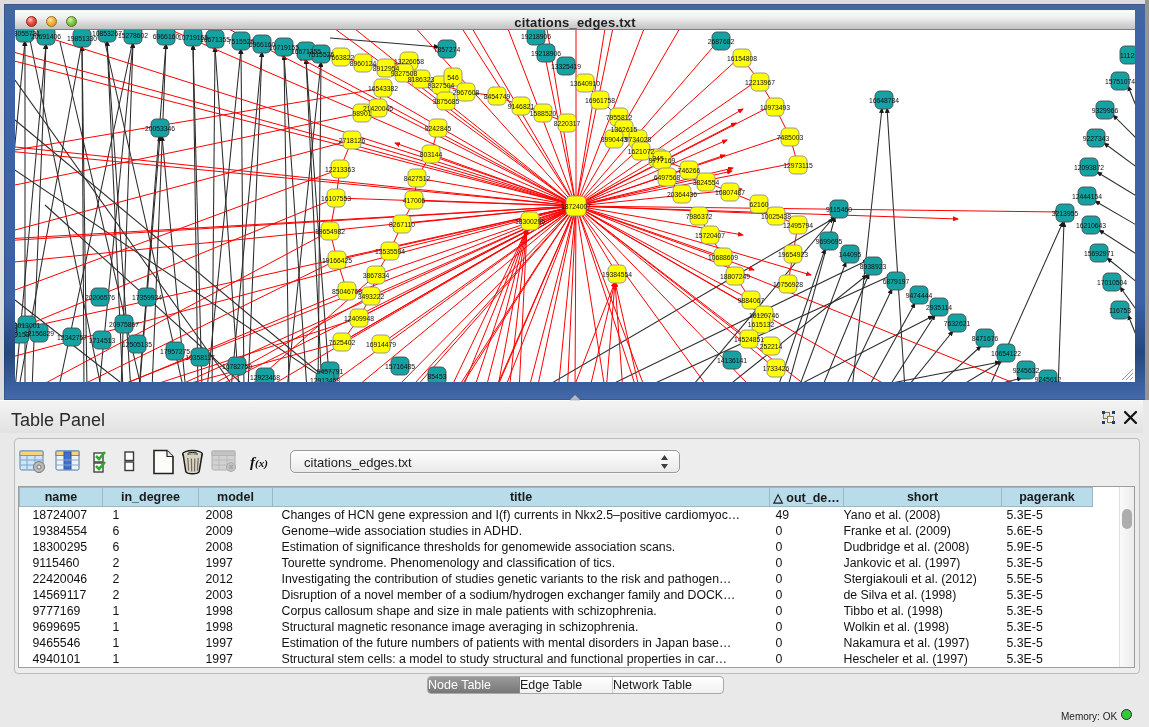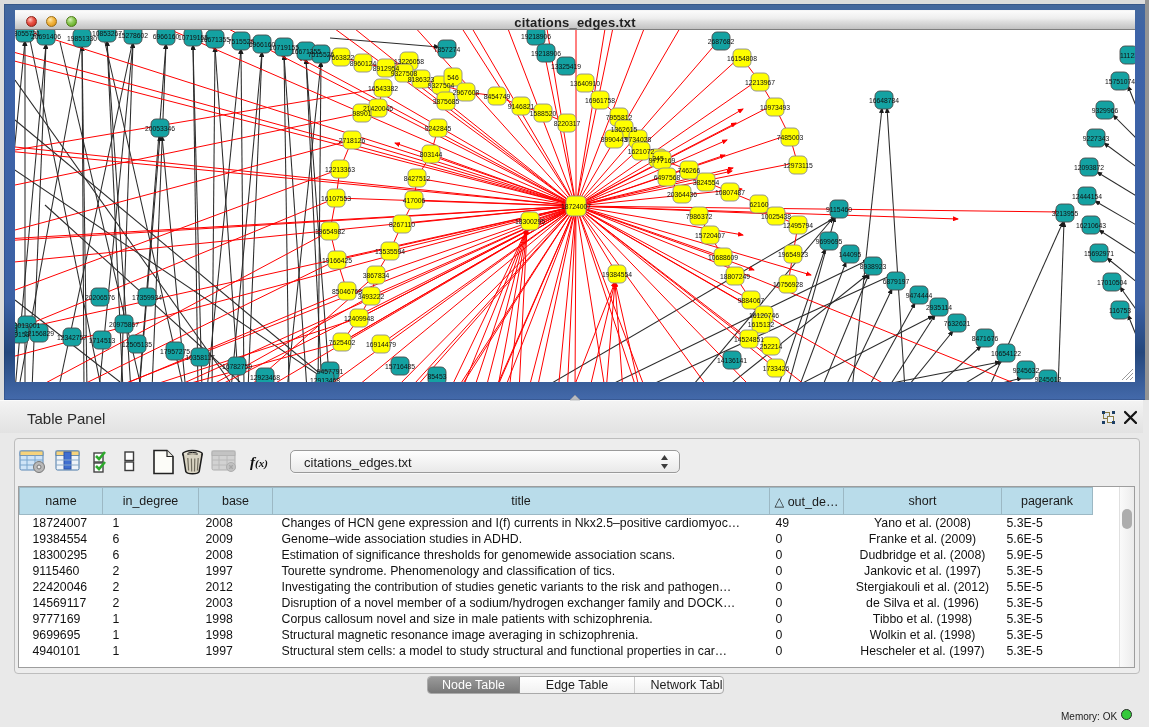--- a/index.html
+++ b/index.html
@@ -9,43 +9,43 @@
 #titlebar .tl{position:absolute;width:11px;height:11px;border-radius:50%;}
 #title{position:absolute;left:0;top:4px;width:1120px;text-align:center;font-size:13px;font-weight:bold;color:#222;letter-spacing:.2px}
 #canvas{left:15px;top:30px;width:1120px;height:352px;background:#fff;overflow:hidden}
 #grip{position:absolute;right:1px;bottom:1px;width:13px;height:13px}
 #leftstrip{left:0;top:0;width:4px;height:400px;background:#dcdcdc}
 #topstrip{left:0;top:0;width:1149px;height:4px;background:#dcdcdc}
 #rightstrip{left:1145px;top:0;width:4px;height:727px;background:#949494}
 #rightstrip2{left:1140px;top:400px;width:5px;height:327px;background:#e9e9e9}
 #tablepanel{left:0;top:400px;width:1149px;height:327px;background:#e9e9e9}
 #tp-head{left:0;top:400px;width:1143px;height:33px;background:linear-gradient(#f3f3f3,#e2e2e2);border-top:1px solid #fbfbfb}
-#tp-title{position:absolute;left:27px;top:9px;font-size:15px;color:#2b2b2b}
+#tp-title{position:absolute;left:11px;top:9px;font-size:18px;color:#2b2b2b}
 #groupbox{left:14px;top:438px;width:1126px;height:236px;background:#ededed;border:1px solid #bdbdbd;border-radius:4px}
 #combo{left:290px;top:450px;width:390px;height:23px;background:linear-gradient(#fefefe,#e9e9e9);border:1px solid #9a9a9a;border-radius:5px;box-shadow:0 1px 1px rgba(255,255,255,.7)}
 #combo span{position:absolute;left:13px;top:4px;font-size:13px;color:#1d1d1d}
 table{border-collapse:collapse;table-layout:fixed;width:1103px;background:#fff;font-size:12.5px;color:#111}
 #tblwrap{left:18px;top:486px;width:1117px;height:182px;background:#fff;border:1px solid #9d9d9d}
-th{background:#b9dcea;font-weight:normal;font-size:12.5px;color:#1a1a1a;border:1px solid #9cb8c4;height:27px;padding:0}
+th{background:#b9dcea;font-weight:bold;font-size:12.5px;color:#1a1a1a;border:1px solid #9cb8c4;height:19px;padding:0}
 td{height:16px;line-height:16px;font-size:12.3px;padding:0 0 0 4px;white-space:nowrap;overflow:hidden;border:none}
 .c1{width:83px}.c2{width:96px}.c3{width:74px}.c4{width:497px}.c5{width:74px}.c6{width:158px}.c7{width:91px}.c8{width:30px}
 th.c8{background:#fff;border:none}
 td.c1{padding-left:13px}
 td.c2{padding-left:10px}
 td.c3{padding-left:7px}
 td.c4{padding-left:9px}
 td.c5{padding-left:6px}
-td.c6{text-align:center;padding-left:0}
+td.c6{text-align:left;padding-left:0}
 td.c7{padding-left:5px}
 #scrollbar{left:1119px;top:487px;width:15px;height:180px;background:linear-gradient(90deg,#fafafa,#ececec);border-left:1px solid #e0e0e0}
 #thumb{position:absolute;left:2px;top:22px;width:10px;height:20px;background:#adadad;border-radius:5px}
 #tabs{left:427px;top:676px;width:297px;height:18px;border:1px solid #a9a9a9;border-radius:4px;background:linear-gradient(#fff,#f1f1f1);overflow:hidden;display:flex}
-.tab{flex:0 0 auto;font-size:12.5px;color:#1c1c1c;text-align:center;line-height:17px}
+.tab{flex:0 0 auto;font-size:12.5px;color:#1c1c1c;text-align:left;line-height:17px}
 #tab1{width:92px;background:linear-gradient(#9a9a9a,#777);color:#fff;border-right:1px solid #888}
-#tab2{width:115px;border-right:1px solid #c9c9c9}
+#tab2{width:93px;border-right:1px solid #c9c9c9}
 #tab3{width:110px}
 #memtxt{left:1061px;top:711px;font-size:10px;color:#1e1e1e}
 #memdot{left:1121px;top:709px;width:11px;height:11px;border-radius:50%;background:#35c93a;border:1px solid #2a2a2a}
 #floaticon{left:1102px;top:411px;width:13px;height:13px}
 #closeicon{left:1124px;top:410px;width:13px;height:14px}
 </style></head>
 <body>
 <div class="abs" id="topstrip"></div>
 <div class="abs" id="leftstrip"></div>
 <div class="abs" id="frame"></div>
@@ -645,21 +645,21 @@
   <path d="M4.5,1 L8,6 H1 z" fill="#3c3c3c"></path>
       <path d="M4.5,15 L1,10 h7 z" fill="#3c3c3c"></path>
  </svg>
 </div>
 <div class="abs" id="tblwrap">
 <table>
 <tbody>
         <tr>
           <th class="c1">name</th>
           <th class="c2">in_degree</th>
-          <th class="c3">base</th>
+          <th class="c3">model</th>
           <th class="c4">title</th>
           <th class="c5">△ out_de…</th>
           <th class="c6">short</th>
           <th class="c7">pagerank</th>
           <th class="c8"></th>
         </tr>
 <tr>
           <td class="c1">18724007</td>
           <td class="c2">1</td>
           <td class="c3">2008</td>
@@ -708,41 +708,51 @@
           <td class="c6">Stergiakouli et al. (2012)</td>
           <td class="c7">5.5E-5</td>
           <td class="c8"></td>
         </tr>
 <tr>
           <td class="c1">14569117</td>
           <td class="c2">2</td>
           <td class="c3">2003</td>
           <td class="c4">Disruption of a novel member of a sodium/hydrogen exchanger family and DOCK…</td>
           <td class="c5">0</td>
-          <td class="c6">de Silva et al. (1996)</td>
+          <td class="c6">de Silva et al. (1998)</td>
           <td class="c7">5.3E-5</td>
           <td class="c8"></td>
         </tr>
 <tr>
           <td class="c1">9777169</td>
           <td class="c2">1</td>
           <td class="c3">1998</td>
-          <td class="c4">Corpus callosum novel and size in male patients with schizophrenia.</td>
+          <td class="c4">Corpus callosum shape and size in male patients with schizophrenia.</td>
           <td class="c5">0</td>
           <td class="c6">Tibbo et al. (1998)</td>
           <td class="c7">5.3E-5</td>
           <td class="c8"></td>
         </tr>
 <tr>
           <td class="c1">9699695</td>
           <td class="c2">1</td>
           <td class="c3">1998</td>
           <td class="c4">Structural magnetic resonance image averaging in schizophrenia.</td>
           <td class="c5">0</td>
           <td class="c6">Wolkin et al. (1998)</td>
+          <td class="c7">5.3E-5</td>
+          <td class="c8"></td>
+        </tr>
+<tr>
+          <td class="c1">9465546</td>
+          <td class="c2">1</td>
+          <td class="c3">1997</td>
+          <td class="c4">Estimation of the future numbers of patients with mental disorders in Japan base…</td>
+          <td class="c5">0</td>
+          <td class="c6">Nakamura et al. (1997)</td>
           <td class="c7">5.3E-5</td>
           <td class="c8"></td>
         </tr>
 <tr>
           <td class="c1">4940101</td>
           <td class="c2">1</td>
           <td class="c3">1997</td>
           <td class="c4">Structural stem cells: a model to study structural and functional properties in car…</td>
           <td class="c5">0</td>
           <td class="c6">Hescheler et al. (1997)</td>

